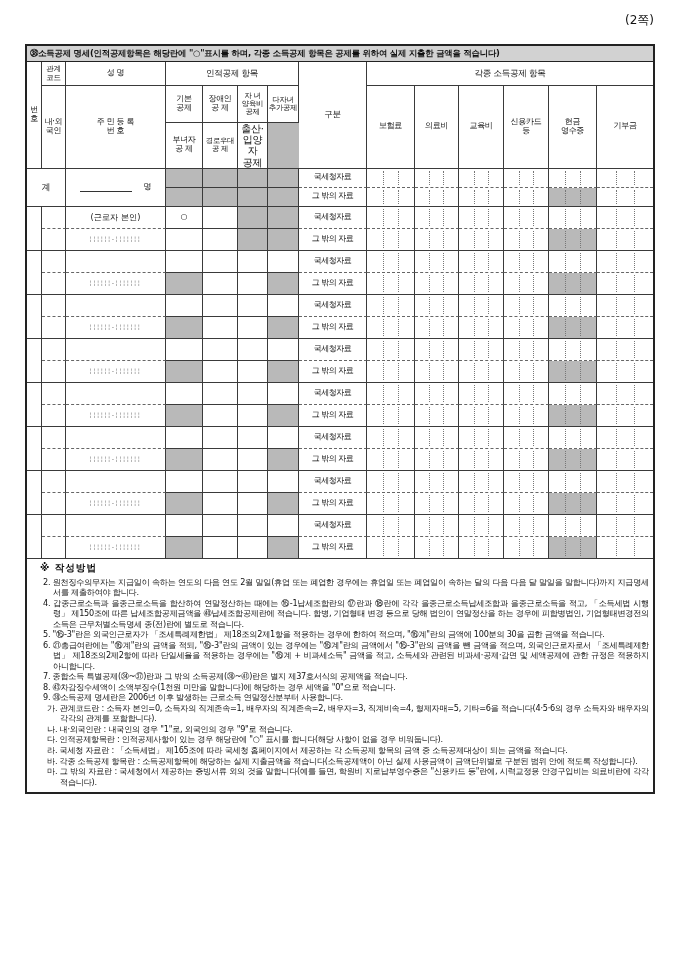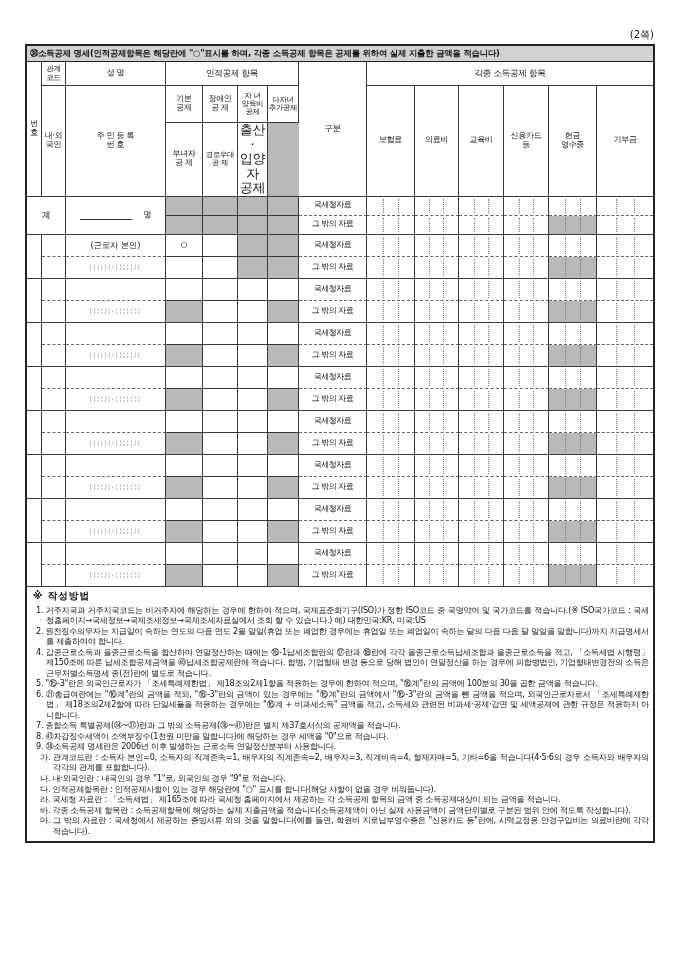--- a/index.html
+++ b/index.html
@@ -1,20 +1,20 @@
 <!DOCTYPE html>
 <html><head>
 <meta charset="utf-8">
 <style>
   html,body { margin:0; padding:0; }
   body {
     width:680px; height:962px; background:#ffffff; position:relative;
     font-family:"DejaVu Sans", sans-serif; color:#111;
   }
-  .page-label { position:absolute; top:28px; right:26px; font-size:10px; }
+  .page-label { position:absolute; top:12px; right:26px; font-size:12px; }
   .form-box {
     position:absolute; left:25px; top:44px; width:630px;
     border:2px solid #222; box-sizing:border-box; background:#fff;
   }
   .title-band {
     background:#d2d2d2; border-bottom:1px solid #222;
     font-size:8.4px; font-weight:bold; padding:2px 2px 2px 3px;
     letter-spacing:-0.2px; white-space:nowrap; overflow:hidden;
   }
   table { border-collapse:separate; border-spacing:0; table-layout:fixed; width:100%; }
@@ -32,21 +32,21 @@
   tr.tra, tr.trb { height:19px; }
   tr.ra, tr.rb { height:22px; }
   td.cat { font-size:8px; letter-spacing:-0.5px; white-space:nowrap; }
   td.amt { position:relative; }
   .vs { position:absolute; top:2px; bottom:2px; width:0; border-left:1px dotted #777; }
   .v1 { left:33%; } .v2 { left:66%; }
   td.rrn { color:#777; font-size:6.5px; letter-spacing:1.5px; white-space:nowrap; }
   td.name-cell { font-size:8.2px; }
   .blank-line { display:inline-block; width:52px; height:9px;
     border-bottom:1px solid #333; margin-right:12px; vertical-align:bottom; }
-  .instructions { padding:2px 4px 5px 5px; text-align:left; }
+  .instructions { padding:2px 4px 5px 12px; text-align:left; }
   .inst-heading { font-size:9.6px; font-weight:bold; margin:1px 0 2px 1px; letter-spacing:1px; }
   .inst-item {
     font-size:8.15px; line-height:1.29; letter-spacing:-0.25px;
     text-indent:-10px; padding-left:14px; margin:0; text-align:justify;
   }
   .inst-sub { padding-left:21px; text-indent:-13px; }
 </style>
 </head>
 <body>
 
@@ -104,21 +104,21 @@
 등</th>
         <th rowspan="2">현금
 영수증</th>
         <th rowspan="2">기부금</th>
       </tr>
       <tr class="hr3">
         <th>부녀자
 공 제</th>
         <th style="font-size:7.4px">경로우대
 공 제</th>
-        <th style="font-size:13px">출산·
+        <th style="font-size:10px">출산·
 입양자
 공제</th>
         <th class="g"></th>
       </tr>
     </thead>
 
     <tbody id="total-block">
       <tr class="tra">
         <td colspan="2" rowspan="2" style="font-size:9px">계</td>
         <td rowspan="2">
@@ -725,21 +725,20 @@
           <td class="amt">
             <span class="vs v1"></span>
             <span class="vs v2"></span>
           </td>
         </tr>
       </tbody>
   </table>
 
   <div class="instructions">
     <div class="inst-heading">※ 작성방법</div>
-    <p class="inst-item">1. 거주지국과 거주지국코드는 비거주자에 해당하는 경우에 한하여 적으며, 국제표준화기구(ISO)가 정한 ISO코드 중 국명약어 및 국가코드를 적습니다.(※ ISO국가코드 : 국세청홈페이지→국세정보→국제조세정보→국제조세자료실에서 조회 할 수 있습니다.) 예) 대한민국:KR, 미국:US</p>
     <p class="inst-item">2. 원천징수의무자는 지급일이 속하는 연도의 다음 연도 2월 말일(휴업 또는 폐업한 경우에는 휴업일 또는 폐업일이 속하는 달의 다음 다음 달 말일을 말합니다)까지 지급명세서를 제출하여야 합니다.</p>
     <p class="inst-item">4. 갑종근로소득과 을종근로소득을 합산하여 연말정산하는 때에는 ⑯-1납세조합란의 ⑰란과 ⑱란에 각각 을종근로소득납세조합과 을종근로소득을 적고, 「소득세법 시행령」 제150조에 따른 납세조합공제금액을 ㊵납세조합공제란에 적습니다. 합병, 기업형태 변경 등으로 당해 법인이 연말정산을 하는 경우에 피합병법인, 기업형태변경전의 소득은 근무처별소득명세 종(전)란에 별도로 적습니다.</p>
     <p class="inst-item">5. "⑯-3"란은 외국인근로자가 「조세특례제한법」 제18조의2제1항을 적용하는 경우에 한하여 적으며, "⑯계"란의 금액에 100분의 30을 곱한 금액을 적습니다.</p>
     <p class="inst-item">6. ㉑총급여란에는 "⑯계"란의 금액을 적되, "⑯-3"란의 금액이 있는 경우에는 "⑯계"란의 금액에서 "⑯-3"란의 금액을 뺀 금액을 적으며, 외국인근로자로서 「조세특례제한법」 제18조의2제2항에 따라 단일세율을 적용하는 경우에는 "⑯계 + 비과세소득" 금액을 적고, 소득세와 관련된 비과세·공제·감면 및 세액공제에 관한 규정은 적용하지 아니합니다.</p>
     <p class="inst-item">7. 종합소득 특별공제(㉞~㊲)란과 그 밖의 소득공제(㊳~㊶)란은 별지 제37호서식의 공제액을 적습니다.</p>
     <p class="inst-item">8. ㊸차감징수세액이 소액부징수(1천원 미만을 말합니다)에 해당하는 경우 세액을 "0"으로 적습니다.</p>
     <p class="inst-item">9. ㊳소득공제 명세란은 2006년 이후 발생하는 근로소득 연말정산분부터 사용합니다.</p>
     <p class="inst-item inst-sub">가. 관계코드란 : 소득자 본인=0, 소득자의 직계존속=1, 배우자의 직계존속=2, 배우자=3, 직계비속=4, 형제자매=5, 기타=6을 적습니다(4·5·6의 경우 소득자와 배우자의 각각의 관계를 포함합니다).</p>
     <p class="inst-item inst-sub">나. 내·외국인란 : 내국인의 경우 "1"로, 외국인의 경우 "9"로 적습니다.</p>
     <p class="inst-item inst-sub">다. 인적공제항목란 : 인적공제사항이 있는 경우 해당란에 "○" 표시를 합니다(해당 사항이 없을 경우 비워둡니다).</p>

